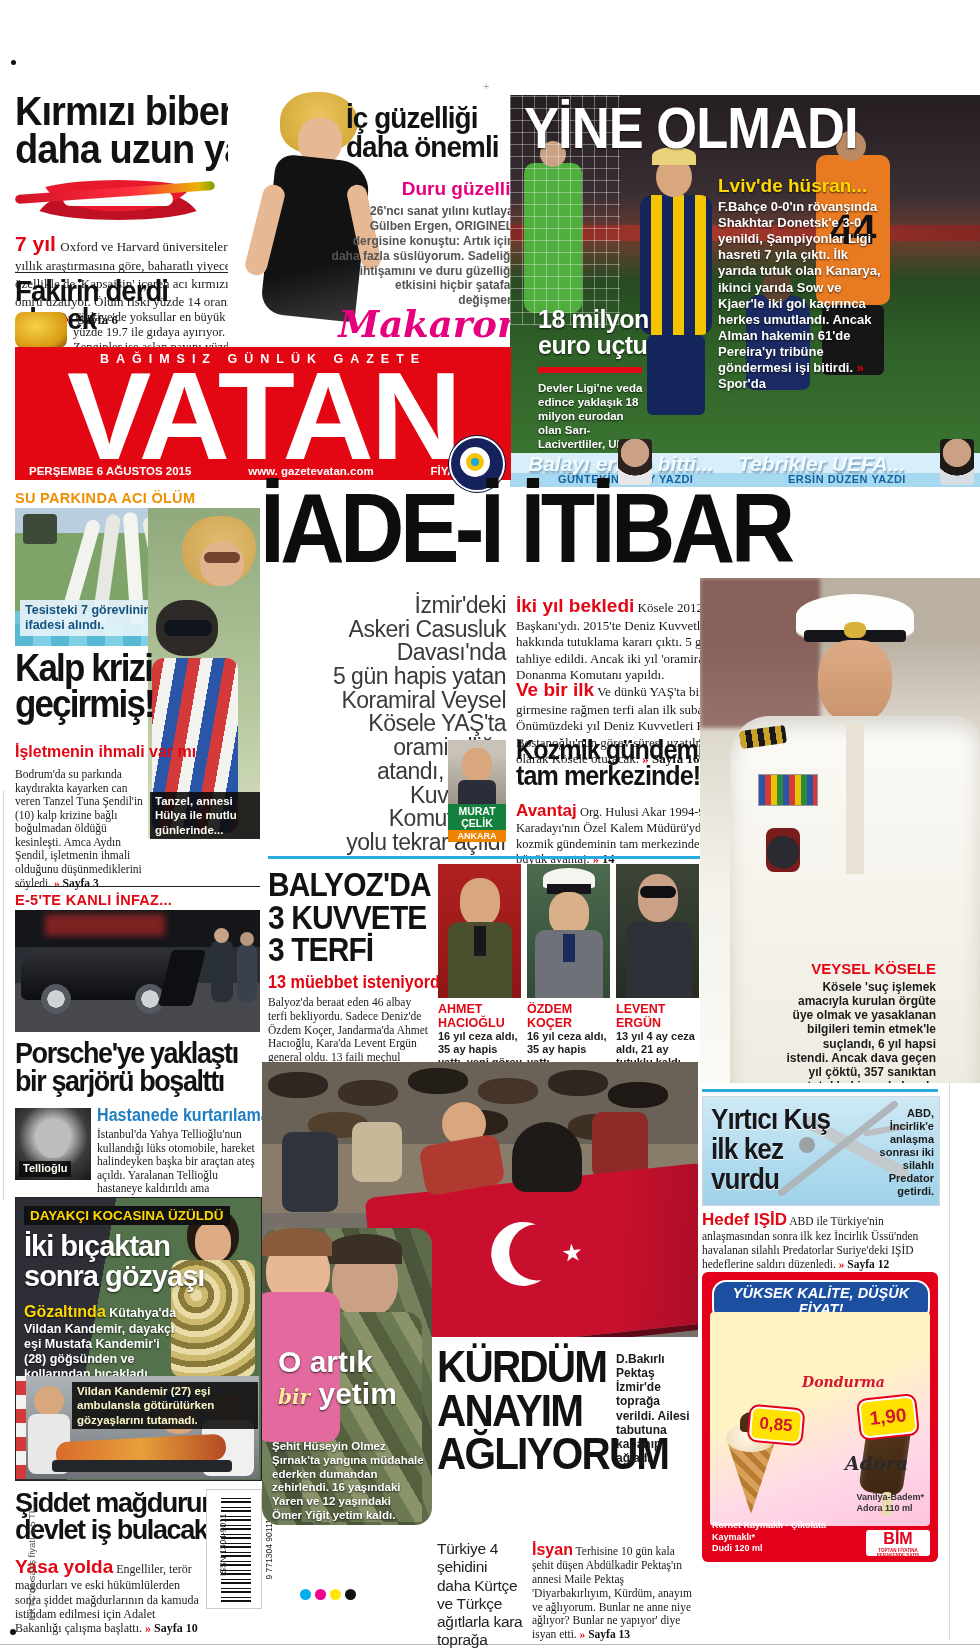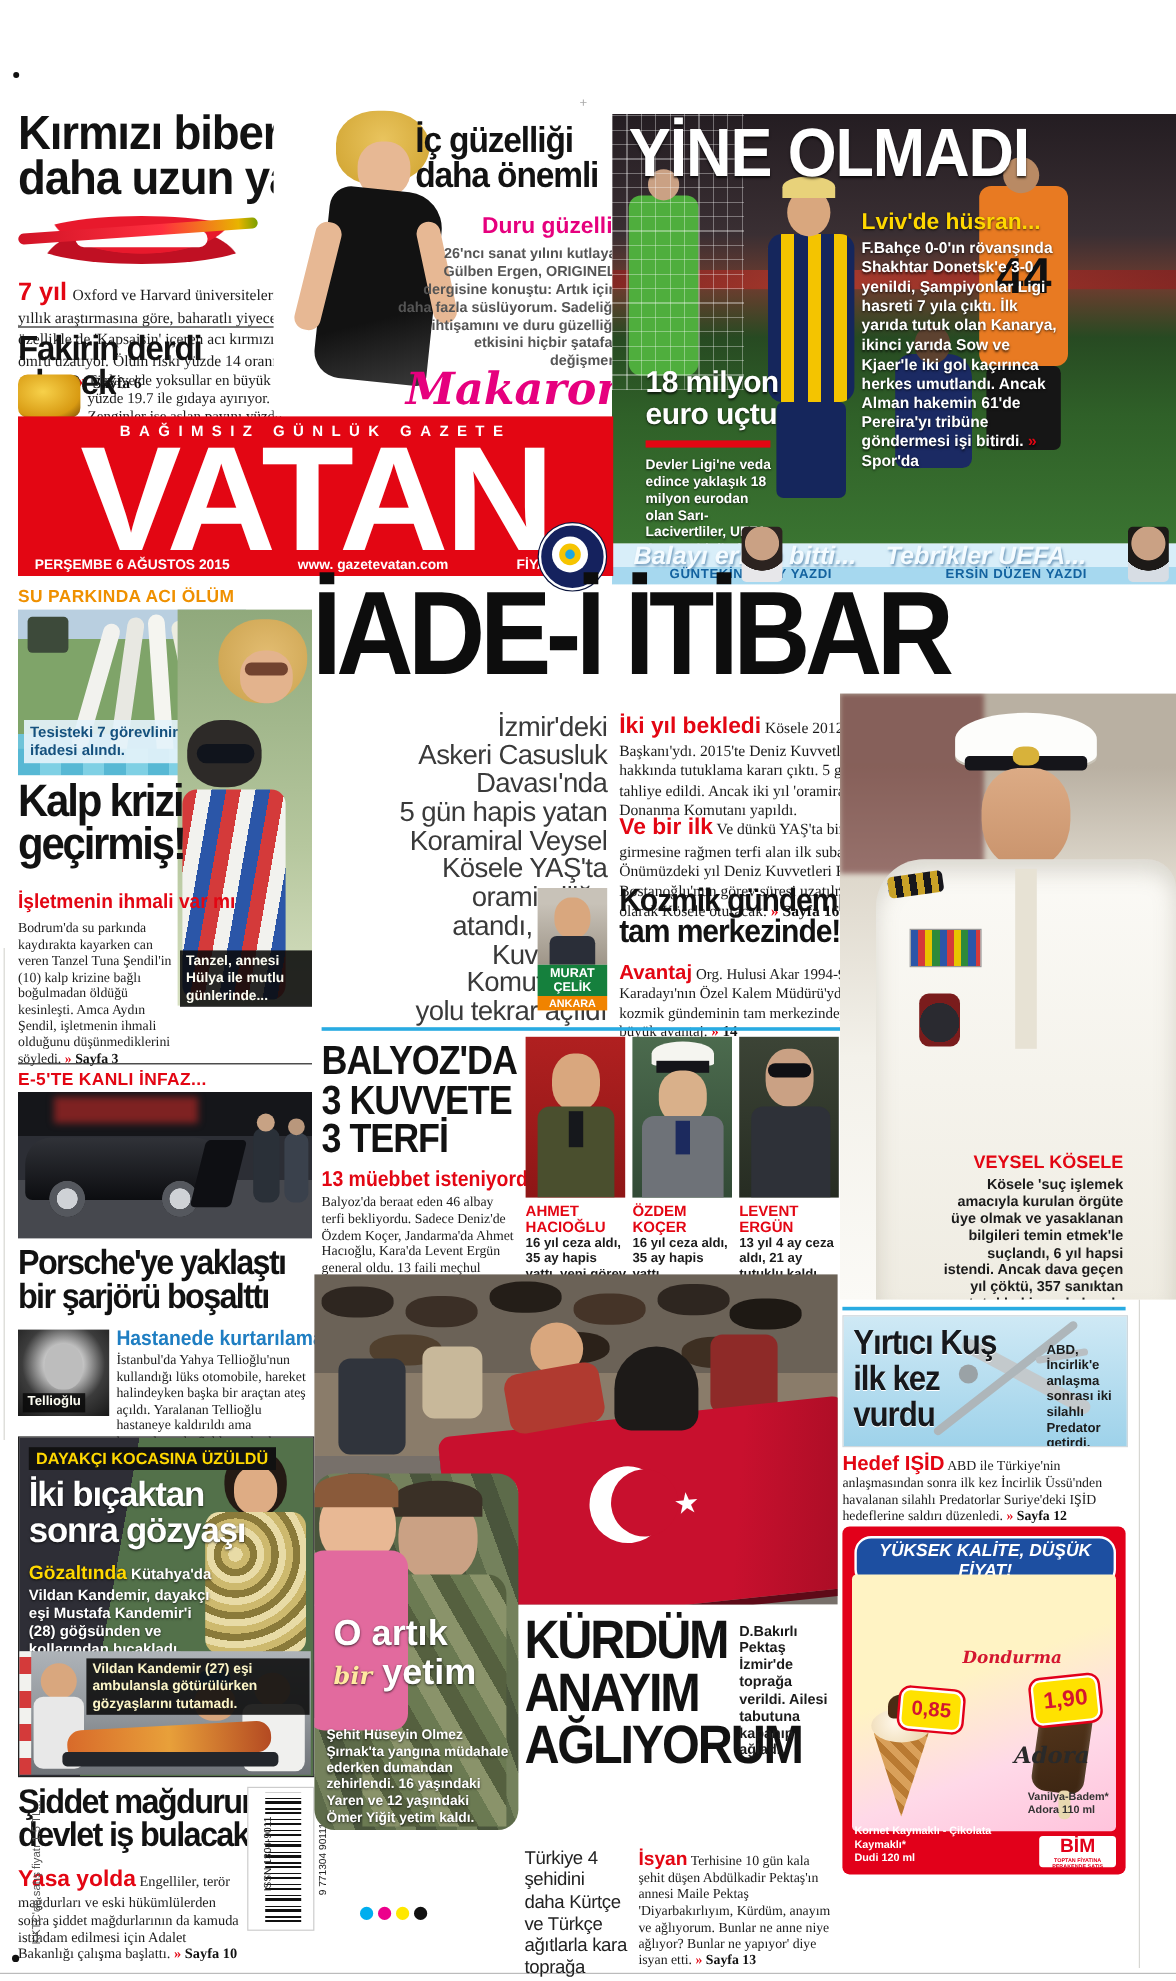--- a/index.html
+++ b/index.html
@@ -408,21 +408,21 @@
 
   <div class="bluebar" style="left:702px;top:1089px;width:236px;"></div>
   <div class="photo" style="left:702px;top:1096px;width:236px;height:108px;background:linear-gradient(180deg,#cfe9f5,#9ed2ea);border:1px solid #cfd8dd;">
     <div style="position:absolute;left:92px;top:44px;width:120px;height:12px;background:#c3c9cc;border-radius:6px;transform:rotate(28deg);"></div>
     <div style="position:absolute;left:60px;top:48px;width:150px;height:7px;background:#aeb6ba;border-radius:4px;transform:rotate(-38deg);"></div>
     <div style="position:absolute;left:160px;top:30px;width:44px;height:6px;background:#b9bfc3;border-radius:3px;transform:rotate(-10deg);"></div>
     <div style="position:absolute;left:96px;top:40px;width:16px;height:16px;background:#9aa2a6;border-radius:50%;"></div>
     <div class="pre" style="position:absolute;left:8px;top:8px;font-weight:bold;font-size:29px;line-height:1.03;letter-spacing:-1px;color:#16181c;text-shadow:0 1px 0 #fff;transform:scaleX(.9);transform-origin:left top;">Yırtıcı Kuş
 ilk kez
 vurdu</div>
-    <div class="smallbold" style="position:absolute;right:5px;top:10px;width:62px;font-size:11px;margin-top:12px;">ABD, İncirlik'e anlaşma sonrası iki silahlı Predator getirdi.</div>
+    <div class="smallbold" style="position:absolute;right:5px;top:10px;width:62px;text-align:right;font-size:11px;">ABD, İncirlik'e anlaşma sonrası iki silahlı Predator getirdi.</div>
   </div>
   <div class="abs serif" style="left:702px;top:1210px;width:234px;font-size:11.5px;line-height:1.2;">
     <span class="lead-red" style="font-family:'Liberation Sans',sans-serif;font-size:17px;">Hedef IŞİD</span>
     <span>ABD ile Türkiye'nin anlaşmasından sonra ilk kez İncirlik Üssü'nden havalanan silahlı Predatorlar Suriye'deki IŞİD hedeflerine saldırı düzenledi.</span>
     <span class="chev">»</span>
     <span class="pref">Sayfa 12</span>
   </div>
 
   <div class="abs" style="left:702px;top:1272px;width:236px;height:290px;background:#e2001a;border-radius:6px;padding:0;">
     <div style="position:absolute;left:10px;top:8px;width:206px;background:#1d4fa1;border:2px solid #fff;border-radius:14px;color:#fff;font-weight:bold;font-style:italic;font-size:14.5px;text-align:center;padding:3px 4px;">YÜKSEK KALİTE, DÜŞÜK FİYAT!</div>

